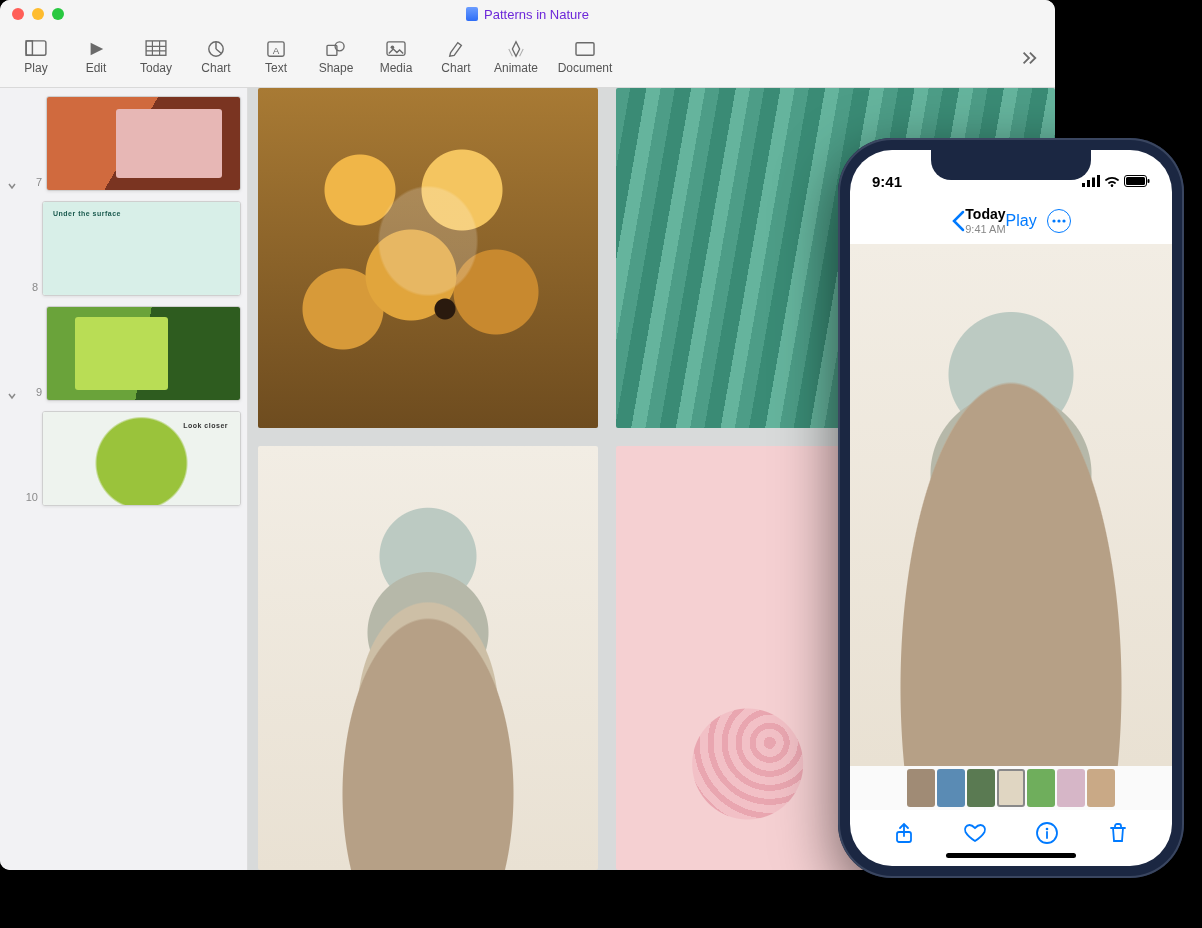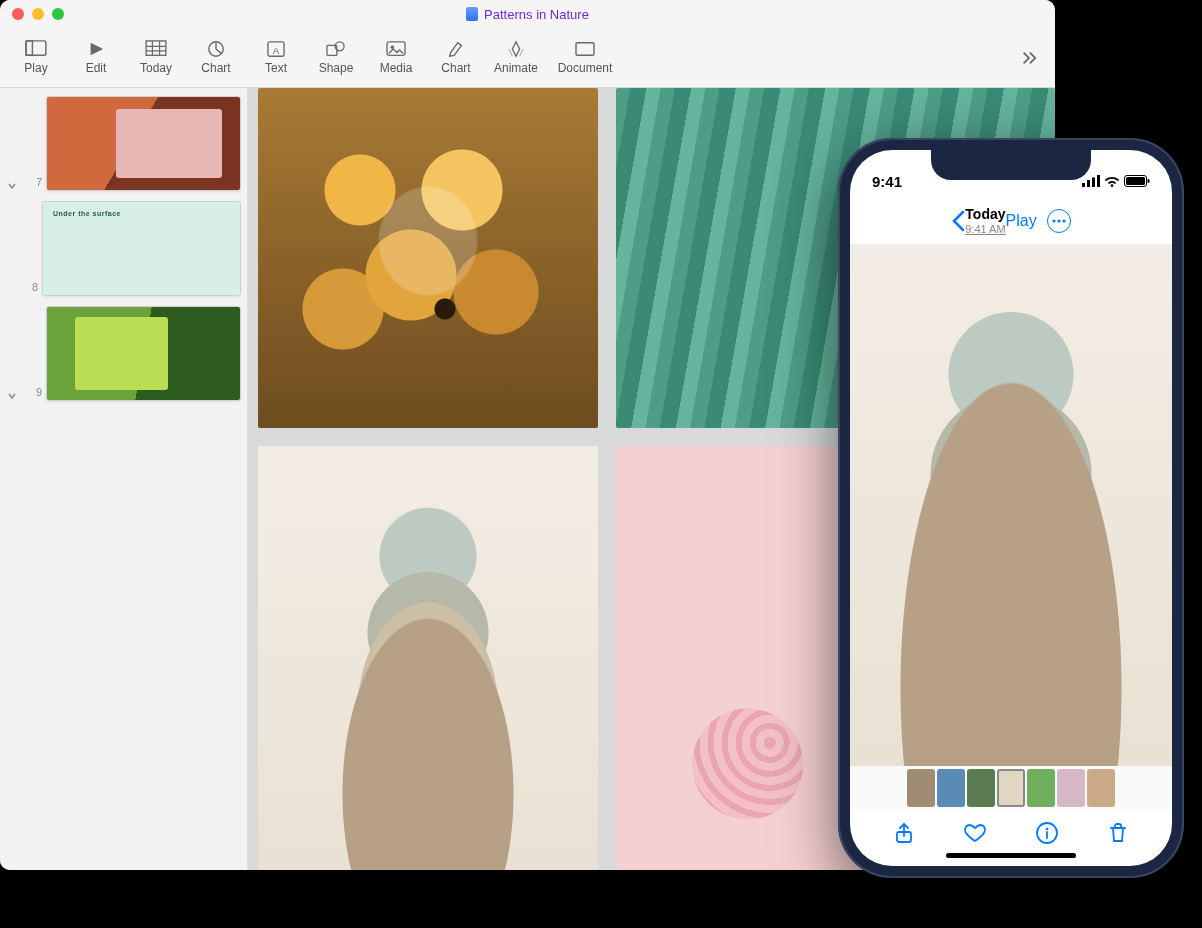--- a/index.html
+++ b/index.html
@@ -224,21 +224,21 @@
     padding: 14px 22px 0;
     font-size: 15px; font-weight: 600;
   }
   .status-icons { display:flex; gap:4px; align-items:center; }
   .photos-hdr {
     height: 46px; display:flex; align-items:center; justify-content:center;
     padding: 0 22px;
   }
   .photos-hdr .back { color:#007aff; font-size:22px; }
   .photos-hdr .center { text-align:center; font-size:14px; line-height:1.1; }
-  .photos-hdr .center .sub { font-size:11px; color:#888;text-decoration:underline; }
+  .photos-hdr .center .sub { font-size:11px; color:#888; }
   .photos-hdr .right { display:flex; align-items:center; gap:10px; color:#007aff; }
   .photos-hdr .more-circle {
     width:24px;height:24px;border:1.5px solid #007aff;border-radius:50%;
     display:flex;align-items:center;justify-content:center;font-size:13px;font-weight:700;color:#007aff;
   }
   .photo-main {
     flex:1;
     background:
       radial-gradient(ellipse at 50% 85%, #b6a086 0 110px, transparent 111px),
       radial-gradient(ellipse at 50% 64%, #cdbfa6 0 92px, transparent 93px),
@@ -391,20 +391,28 @@
           <svg width="10" height="10" viewBox="0 0 10 10">
               <path d="M2 3l3 4 3-4" fill="none" stroke="currentColor" stroke-width="1.5"></path>
             </svg>
         </div>
         <div class="num">9</div>
         <div class="thumb art9">
           <span class="mini-label" style="left:34px;top:14px;color:#2e5c1f">FRACTALS</span>
         </div>
       </div>
 
+      <div class="nav-row" style="padding-left:18px">
+        <div class="num">10</div>
+        <div class="thumb art10">
+          <div></div>
+            <div></div>
+          <span class="mini-label" style="right:12px;top:10px">Look closer</span>
+        </div>
+      </div>
 
 
 
 
     </div>
 
     <div class="canvas">
       <div class="slide-grid">
         <div class="photo bee"></div>
         <div class="photo leaf"></div>

